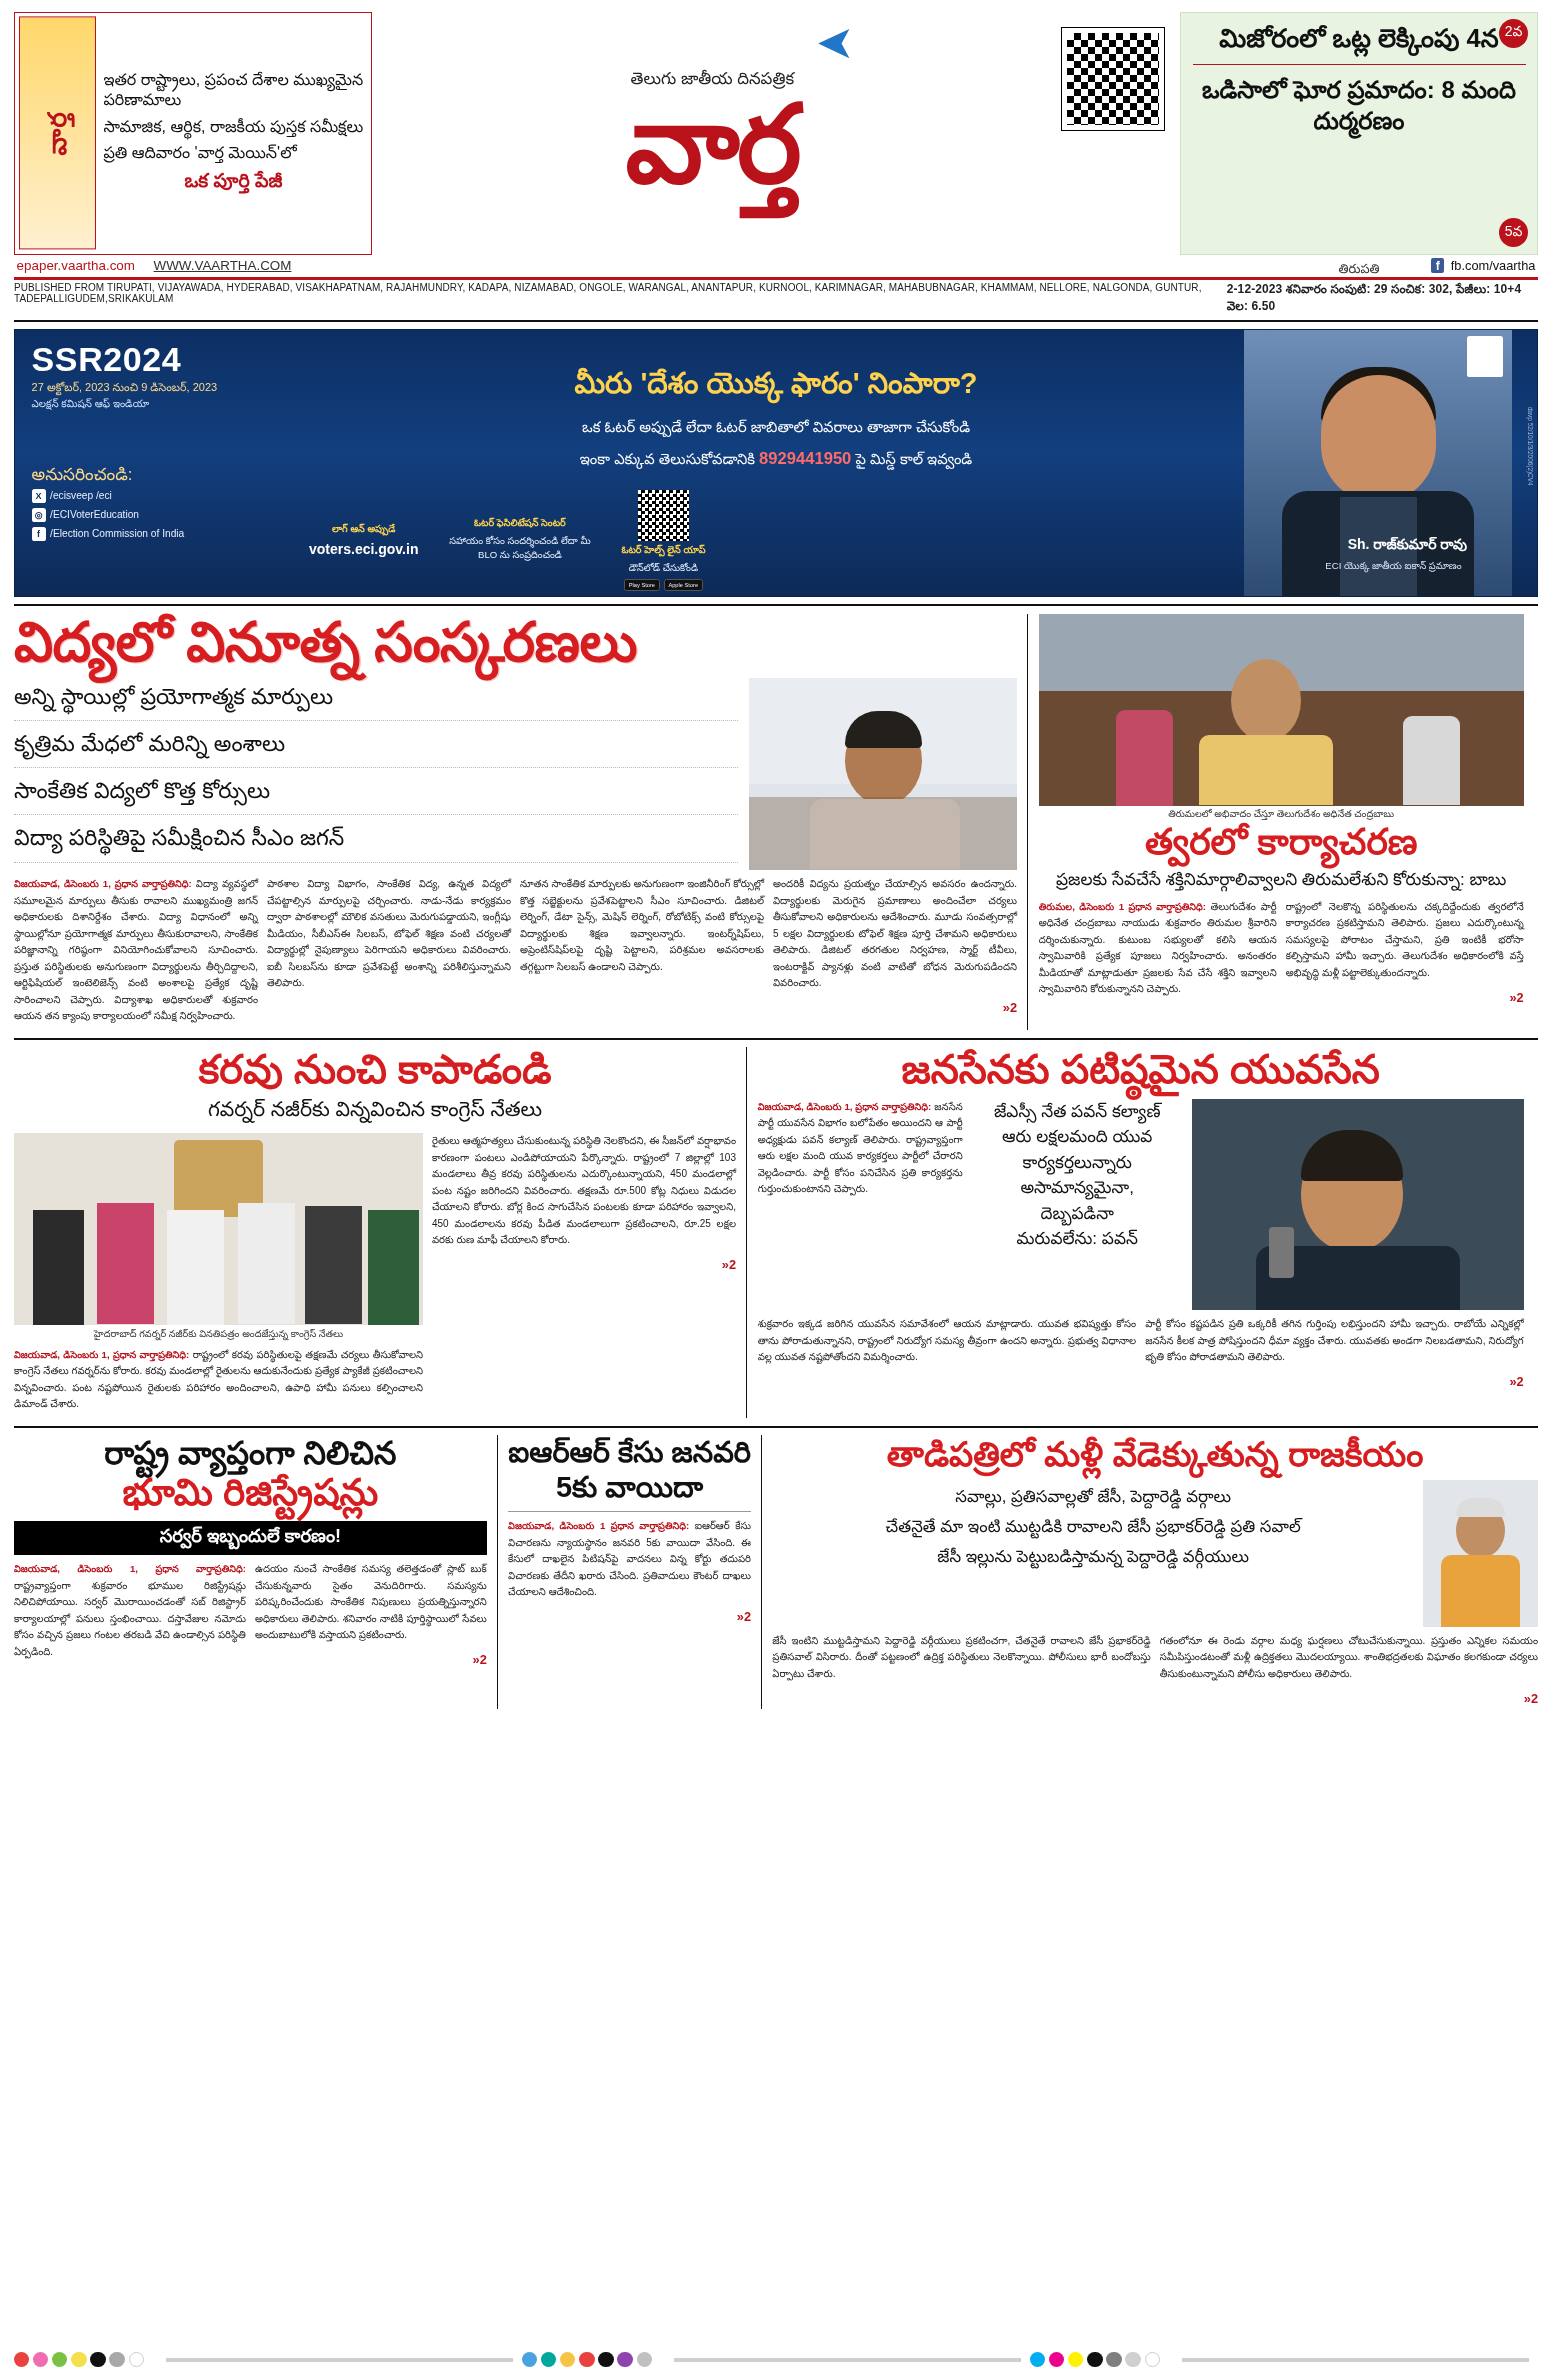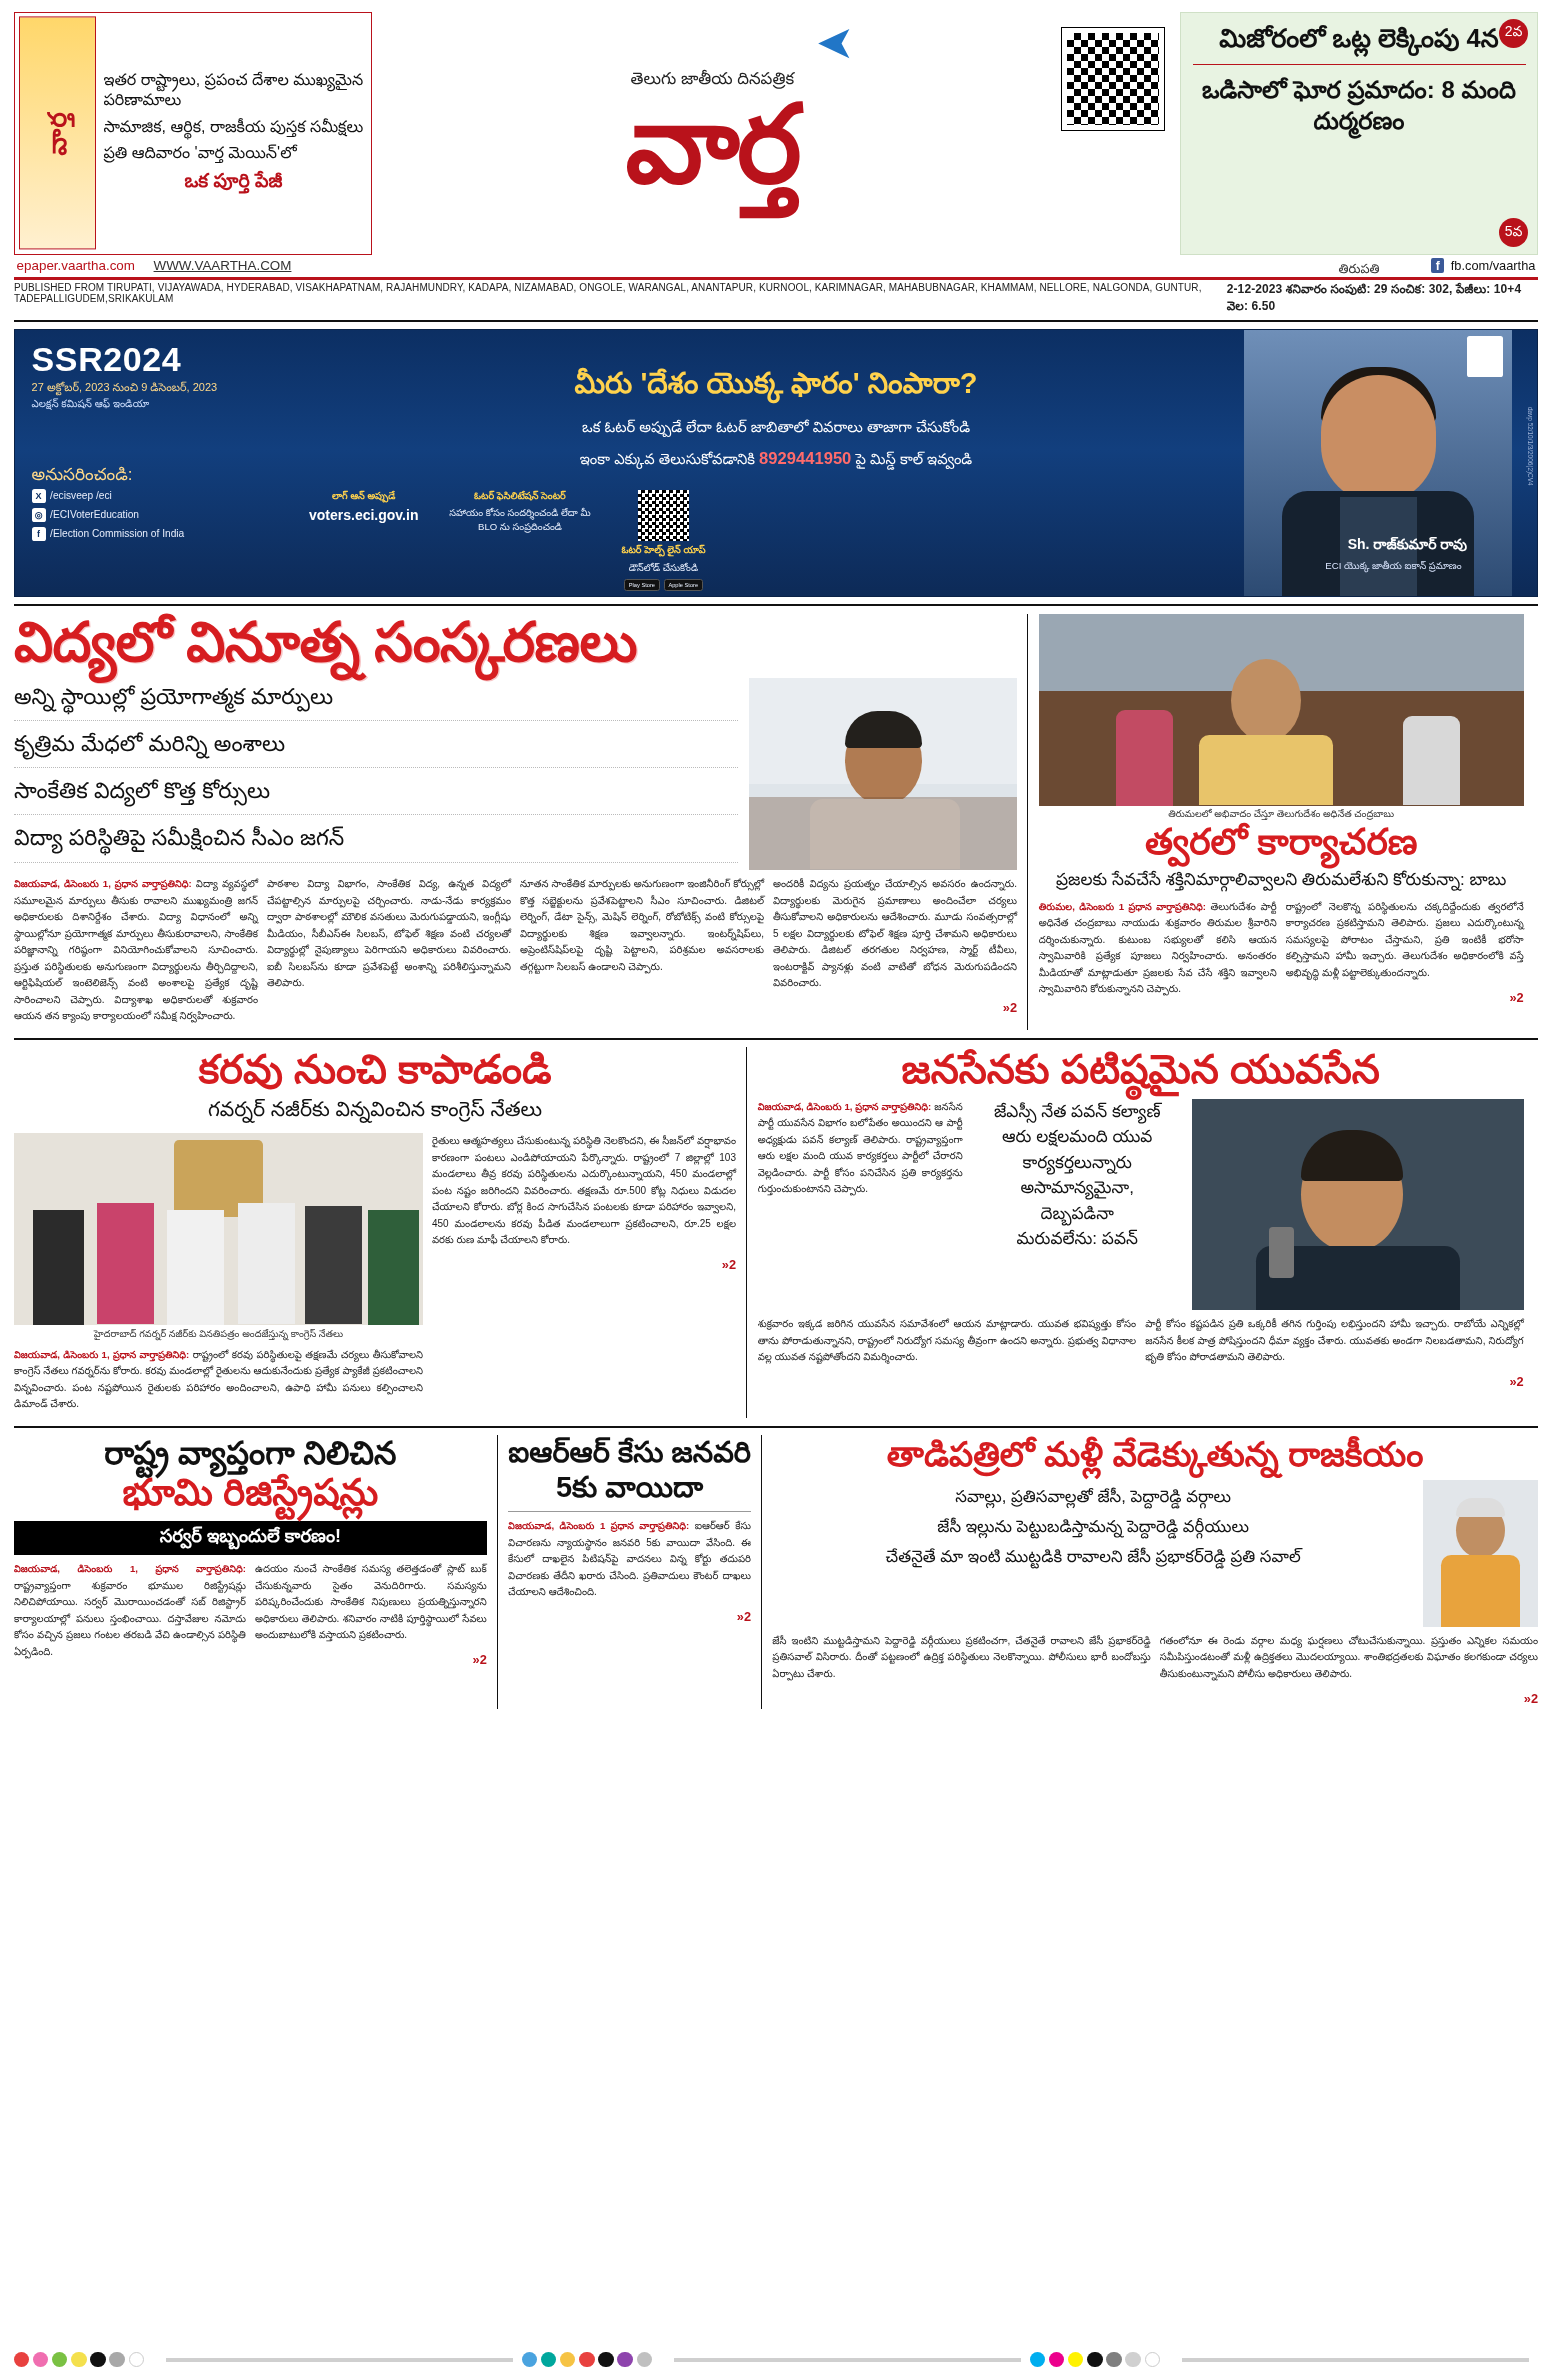--- a/index.html
+++ b/index.html
@@ -72,21 +72,21 @@
   .ad .ssr .t2 { font-size: 11px; color: #ffd98a; margin-top: 2.6px; }
   .ad .ssr .t3 { font-size: 10.2px; color: #cfe0ff; margin-top: 1.3px; }
   .ad .headline { position: absolute; top: 37px; left: 0; right: 0; text-align: center; font-size: 29px; font-weight: bold; color: #ffd24d; }
   .ad .sub1 { position: absolute; top: 89px; left: 0; right: 0; text-align: center; font-size: 14.7px; color: #fff; }
   .ad .sub2 { position: absolute; top: 119px; left: 0; right: 0; text-align: center; font-size: 14.7px; color: #fff; }
   .ad .phone { color: #ff6b6b; font-weight: bold; font-size: 16.6px; }
   .ad .followus { position: absolute; left: 16.6px; top: 135px; font-size: 17px; color: #ffd98a; }
   .ad .social { position: absolute; left: 16.6px; top: 156px; font-size: 10.2px; line-height: 1.9; color: #e8eefc; }
   .ad .social .dot { display: inline-block; width: 14px; height: 14px; border-radius: 2.6px; background: #fff; color: #0c2f63;
     text-align: center; line-height: 14px; margin-right: 4.5px; font-size: 9px; font-weight: bold; }
-  .ad .cols { position: absolute; left: 294px; top: 160px; display: flex; gap: 28px; font-size: 9.6px; color: #eaf1ff; }
+  .ad .cols { position: absolute; left: 294px; top: 160px; display: flex; gap: 28px; font-size: 9.6px; color: #eaf1ff; align-items: center; }
   .ad .cols .c { max-width: 147px; text-align: center; }
   .ad .cols .c .h { color: #ffd24d; font-weight: bold; font-size: 9.6px; margin-bottom: 3.8px; }
   .ad .cols .c .site { font-size: 14px; font-weight: bold; color: #fff; }
   .ad .miniqr { width: 51px; height: 51px; background: repeating-conic-gradient(#000 0 25%, #fff 0 50%) 0 0/7px 7px; margin: 0 auto 3.8px; }
   .ad .stores { display: flex; gap: 3.8px; justify-content: center; margin-top: 2.6px; }
   .ad .store { background: #111; border: 0.6px solid #555; font-size: 5.7px; padding: 1.9px 3.8px; border-radius: 2.6px; }
   .ad .person { position: absolute; right: 25.5px; top: 0; width: 268px; height: 268px;
      background: linear-gradient(180deg,#6f8fb8,#2c4a72); }
   .ad .person .face { position: absolute; left: 77px; top: 45px; width: 115px; height: 128px; border-radius: 50%/45%; background: #c98e63; }
   .ad .person .hair { position: absolute; left: 77px; top: 37px; width: 115px; height: 56px; border-radius: 57px 57px 6.4px 6.4px; background: #1d1712; }
@@ -430,22 +430,22 @@
       </div>
     </div>
 
     <div class="vr"></div>
 
     <div class="b3">
       <div class="b3-title">తాడిపత్రిలో మళ్లీ వేడెక్కుతున్న రాజకీయం</div>
       <div style="display:flex; gap:9px; margin-top:5.1px;">
         <div style="flex:1;">
           <div class="b3-sub">సవాల్లు, ప్రతిసవాల్లతో జేసీ, పెద్దారెడ్డి వర్గాలు</div>
+          <div class="b3-sub">చేతనైతే మా ఇంటి ముట్టడికి రావాలని జేసీ ప్రభాకర్‌రెడ్డి ప్రతి సవాల్</div>
           <div class="b3-sub">జేసీ ఇల్లును పెట్టుబడిస్తామన్న పెద్దారెడ్డి వర్గీయులు</div>
-          <div class="b3-sub">చేతనైతే మా ఇంటి ముట్టడికి రావాలని జేసీ ప్రభాకర్‌రెడ్డి ప్రతి సవాల్</div>
         </div>
         <div class="photo" style="width:115px;height:147px;background:#cfd6dd;position:relative;">
           <div style="position:absolute;left:0;top:0;right:0;bottom:0;background:#e2e6ea;"></div>
           <div style="position:absolute;left:33px;top:23px;width:49px;height:55px;border-radius:50%;background:#c08f63;"></div>
           <div style="position:absolute;left:33px;top:18px;width:49px;height:19px;border-radius:25.5px 25.5px 3.8px 3.8px;background:#ddd;"></div>
           <div style="position:absolute;left:18px;top:75px;width:79px;height:72px;background:#e8a33d;border-radius:10.2px 10.2px 0 0;"></div>
         </div>
       </div>
       <div class="cols3">
         <div class="col">

